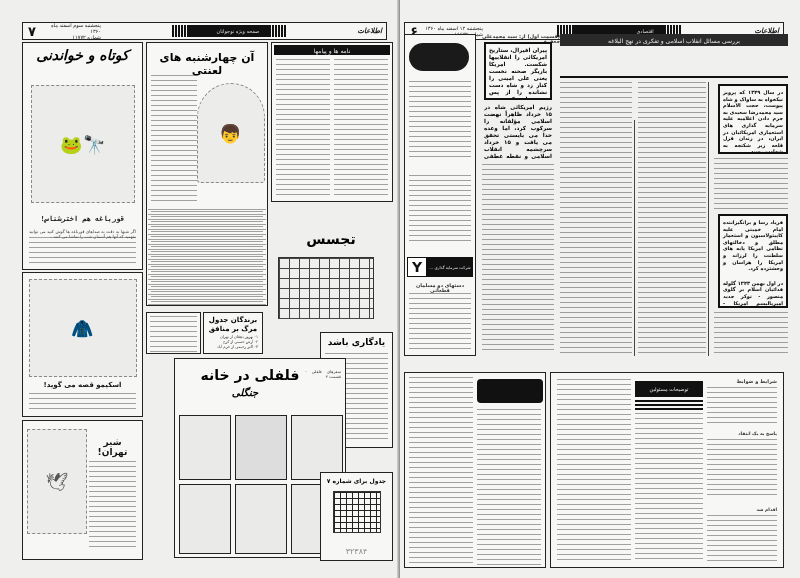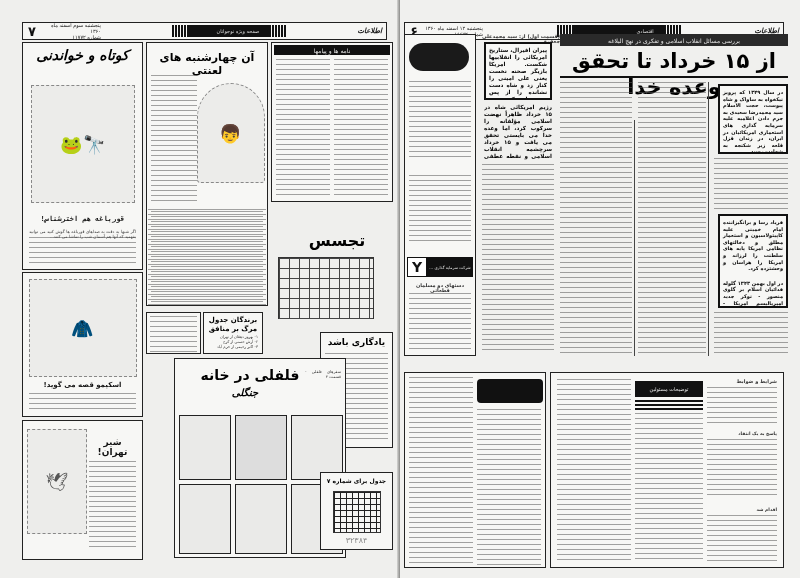--- a/index.html
+++ b/index.html
@@ -95,21 +95,21 @@
   </div>
 
   <div class="box" style="left:271px;top:42px;width:122px;height:160px;">
     <div class="blackbar" style="height:10px;margin:2px;">نامه ها و پیامها</div>
     <div class="lines" style="left:4px;width:54px;top:16px;height:140px;"></div>
     <div class="lines" style="left:62px;right:4px;top:16px;height:140px;"></div>
   </div>
 
   <div class="box" style="left:146px;top:209px;width:247px;height:110px;border:none;background:transparent;">
     <div class="lines" style="left:2px;width:118px;top:0;height:96px;"></div>
-    <div class="title-big" style="position:absolute;left:136px;width:110px;top:22px;font-size:16px;">تجسس</div>
+    <div class="title-big" style="position:absolute;left:130px;width:110px;top:22px;font-size:14px;">تجسس</div>
     <div class="grid-puz" style="left:132px;top:48px;width:96px;height:65px;"></div>
   </div>
 
   <div class="box" style="left:146px;top:312px;width:55px;height:42px;">
     <div class="lines" style="left:3px;right:3px;top:3px;height:36px;"></div>
   </div>
   <div class="box" style="left:203px;top:312px;width:60px;height:42px;">
     <div class="title-big" style="font-size:7px;line-height:9px;margin-top:3px;padding:0 3px;">برندگان جدول مرگ بر منافق</div>
     <div class="txt" style="font-size:3.8px;line-height:5px;padding:0 4px;">۱- بهروز دهقان از تهران</div>
     <div class="txt" style="font-size:3.8px;line-height:5px;padding:0 4px;">۲- آرش حسنی از کرج</div>
@@ -126,21 +126,21 @@
     <div class="title-big" style="position:absolute;left:40px;width:60px;top:28px;font-size:10px;font-style:italic;">جنگلی</div>
     <div class="txt" style="position:absolute;right:4px;width:36px;top:10px;font-size:4px;">سفرهای فلفلی - قسمت ۲</div>
     <div class="comic-cell" style="left:4px;top:56px;width:52px;height:65px;"></div>
     <div class="comic-cell" style="left:60px;top:56px;width:52px;height:65px;background:#ddd;"></div>
     <div class="comic-cell" style="left:116px;top:56px;width:52px;height:65px;"></div>
     <div class="comic-cell" style="left:4px;top:125px;width:52px;height:70px;"></div>
     <div class="comic-cell" style="left:60px;top:125px;width:52px;height:70px;"></div>
     <div class="comic-cell" style="left:116px;top:125px;width:52px;height:70px;"></div>
   </div>
 
-  <div class="box" style="left:320px;top:472px;width:73px;height:78px;">
+  <div class="box" style="left:320px;top:472px;width:73px;height:89px;">
     <div class="title-big" style="font-size:6px;margin-top:4px;">جدول برای شماره ۷</div>
     <div class="grid-puz" style="left:12px;top:18px;width:48px;height:42px;background:
       repeating-linear-gradient(90deg,#222 0 1px,transparent 1px 6px),
       repeating-linear-gradient(180deg,#222 0 1px,transparent 1px 6px);"></div>
     <div style="position:absolute;bottom:4px;left:0;right:0;text-align:center;font-size:8px;color:#888;">۳۲۳۸۴</div>
   </div>
 </div>
 
 <div class="gutter"></div>
 
@@ -187,21 +187,20 @@
   </div>
 
   <div class="txt" style="position:absolute;left:82px;top:34px;width:78px;font-size:5px;font-weight:bold;">(قسمت اول) از: سید محمدعلی جعفری</div>
   <div class="box thick" style="left:84px;top:42px;width:68px;height:58px;">
     <div class="txt" style="font-weight:bold;font-size:5.6px;line-height:7px;color:#000;padding:3px;">پیران افیرال، ستاریخ امریکائی را انقلابیها شکست. امریکا بازیگر صحنه نخست یعنی علی امینی را کنار زد و شاه دست نشانده را از پس پرده خارج کرد و به صحنه آورد.</div>
   </div>
   <div class="txt" style="position:absolute;left:84px;top:104px;width:68px;height:56px;font-weight:bold;font-size:5.6px;line-height:7px;color:#000;">رژیم امریکائی شاه در ۱۵ خرداد ظاهراً نهضت اسلامی مؤلفانه را سرکوب کرد، اما وعده خدا می بایستی تحقق می یافت و ۱۵ خرداد سرچشمه انقلاب اسلامی و نقطه عطفی در تاریخ جنبش ها شد.</div>
   <div class="lines" style="left:82px;width:72px;top:164px;height:190px;"></div>
 
   <div class="blackbar" style="position:absolute;left:160px;top:34px;width:228px;height:12px;font-size:6px;background:#2a2a2a;">بررسی مسائل انقلاب اسلامی و تفکری در نهج البلاغه</div>
-  <div class="title-big" style="position:absolute;left:160px;top:48px;width:228px;height:26px;font-size:21px;line-height:26px;letter-spacing:-1px;">از ۱۵ خرداد تا تحقق وعده خدا</div>
   <div class="hrule" style="left:160px;top:76px;width:228px;height:2px;background:#111;"></div>
 
   <div class="lines" style="left:160px;width:72px;top:82px;height:274px;"></div>
   <div class="vrule" style="left:234px;top:120px;height:236px;"></div>
   <div class="lines" style="left:238px;width:68px;top:82px;height:274px;"></div>
   <div class="vrule" style="left:308px;top:82px;height:274px;"></div>
 
   <div class="box thick" style="left:318px;top:84px;width:70px;height:70px;">
     <div class="txt" style="font-weight:bold;font-size:5px;line-height:6.6px;color:#000;padding:3px;">در سال ۱۳۴۹ که پرویز نیکخواه به ساواک و شاه پیوست، حجت الاسلام سید محمدرضا سعیدی به جرم دادن اعلامیه علیه سرمایه گذاری های استعماری امریکائیان در ایران، در زندان قزل قلعه زیر شکنجه به شهادت رسید.</div>
   </div>

